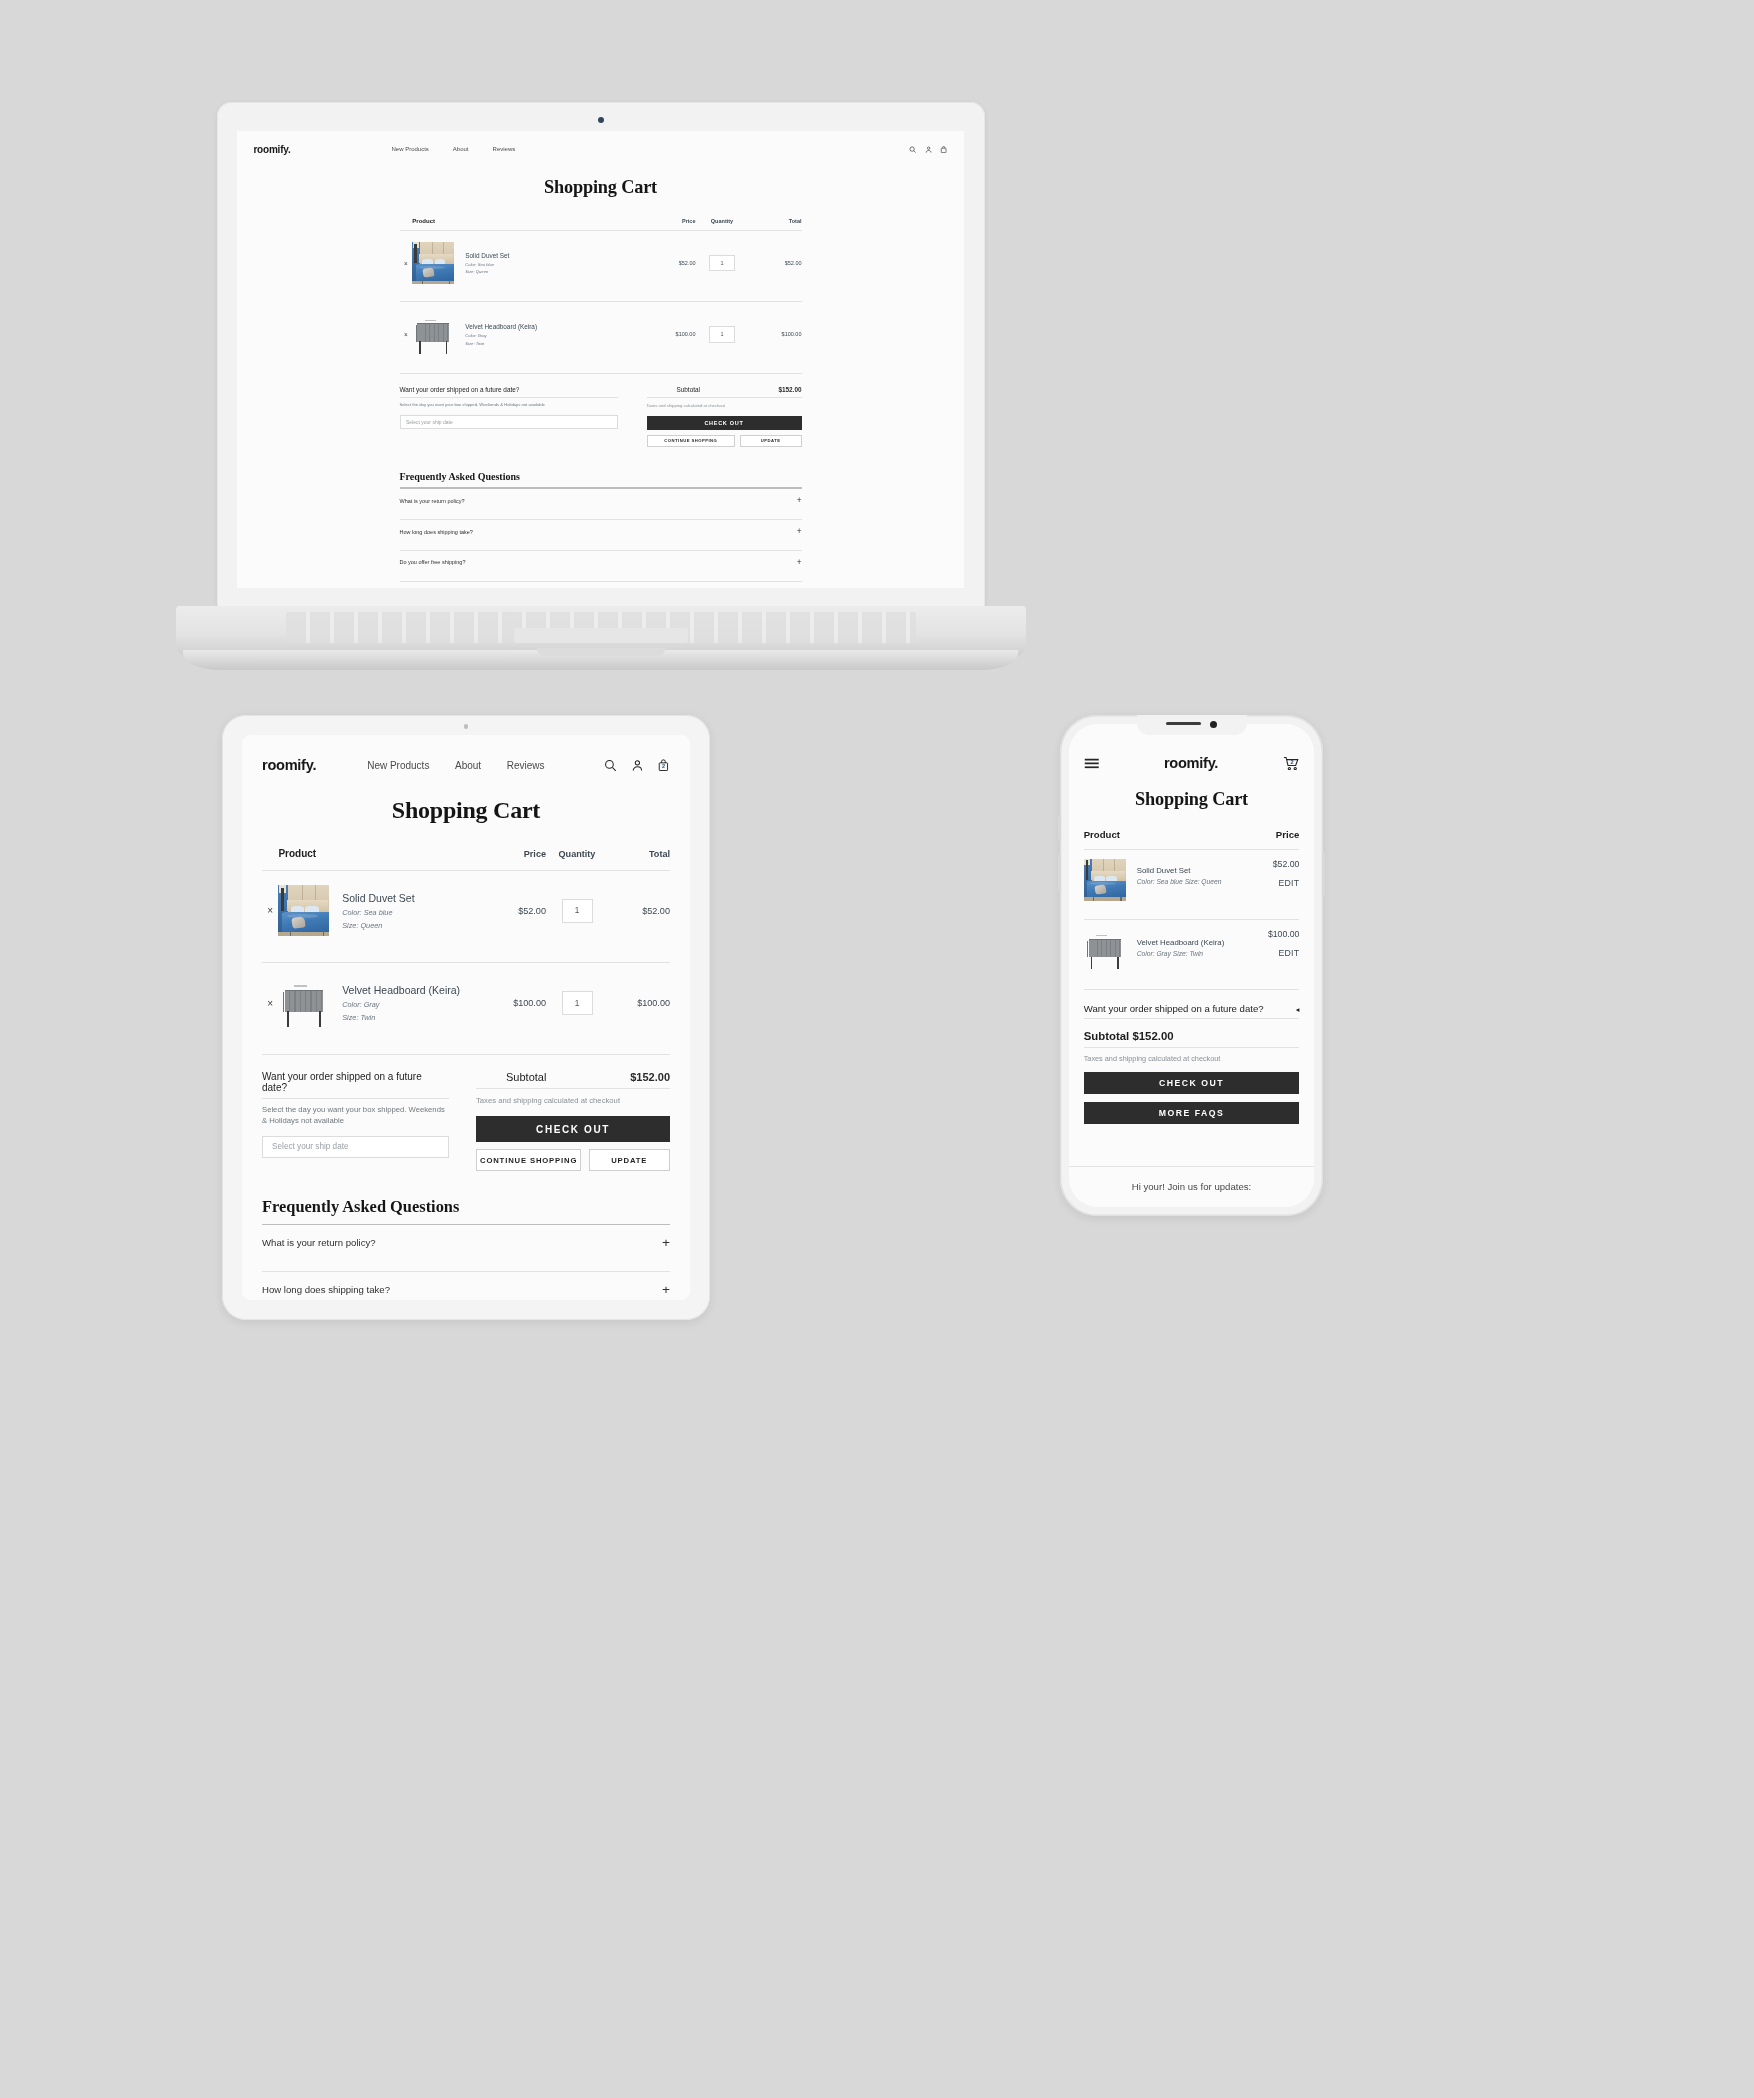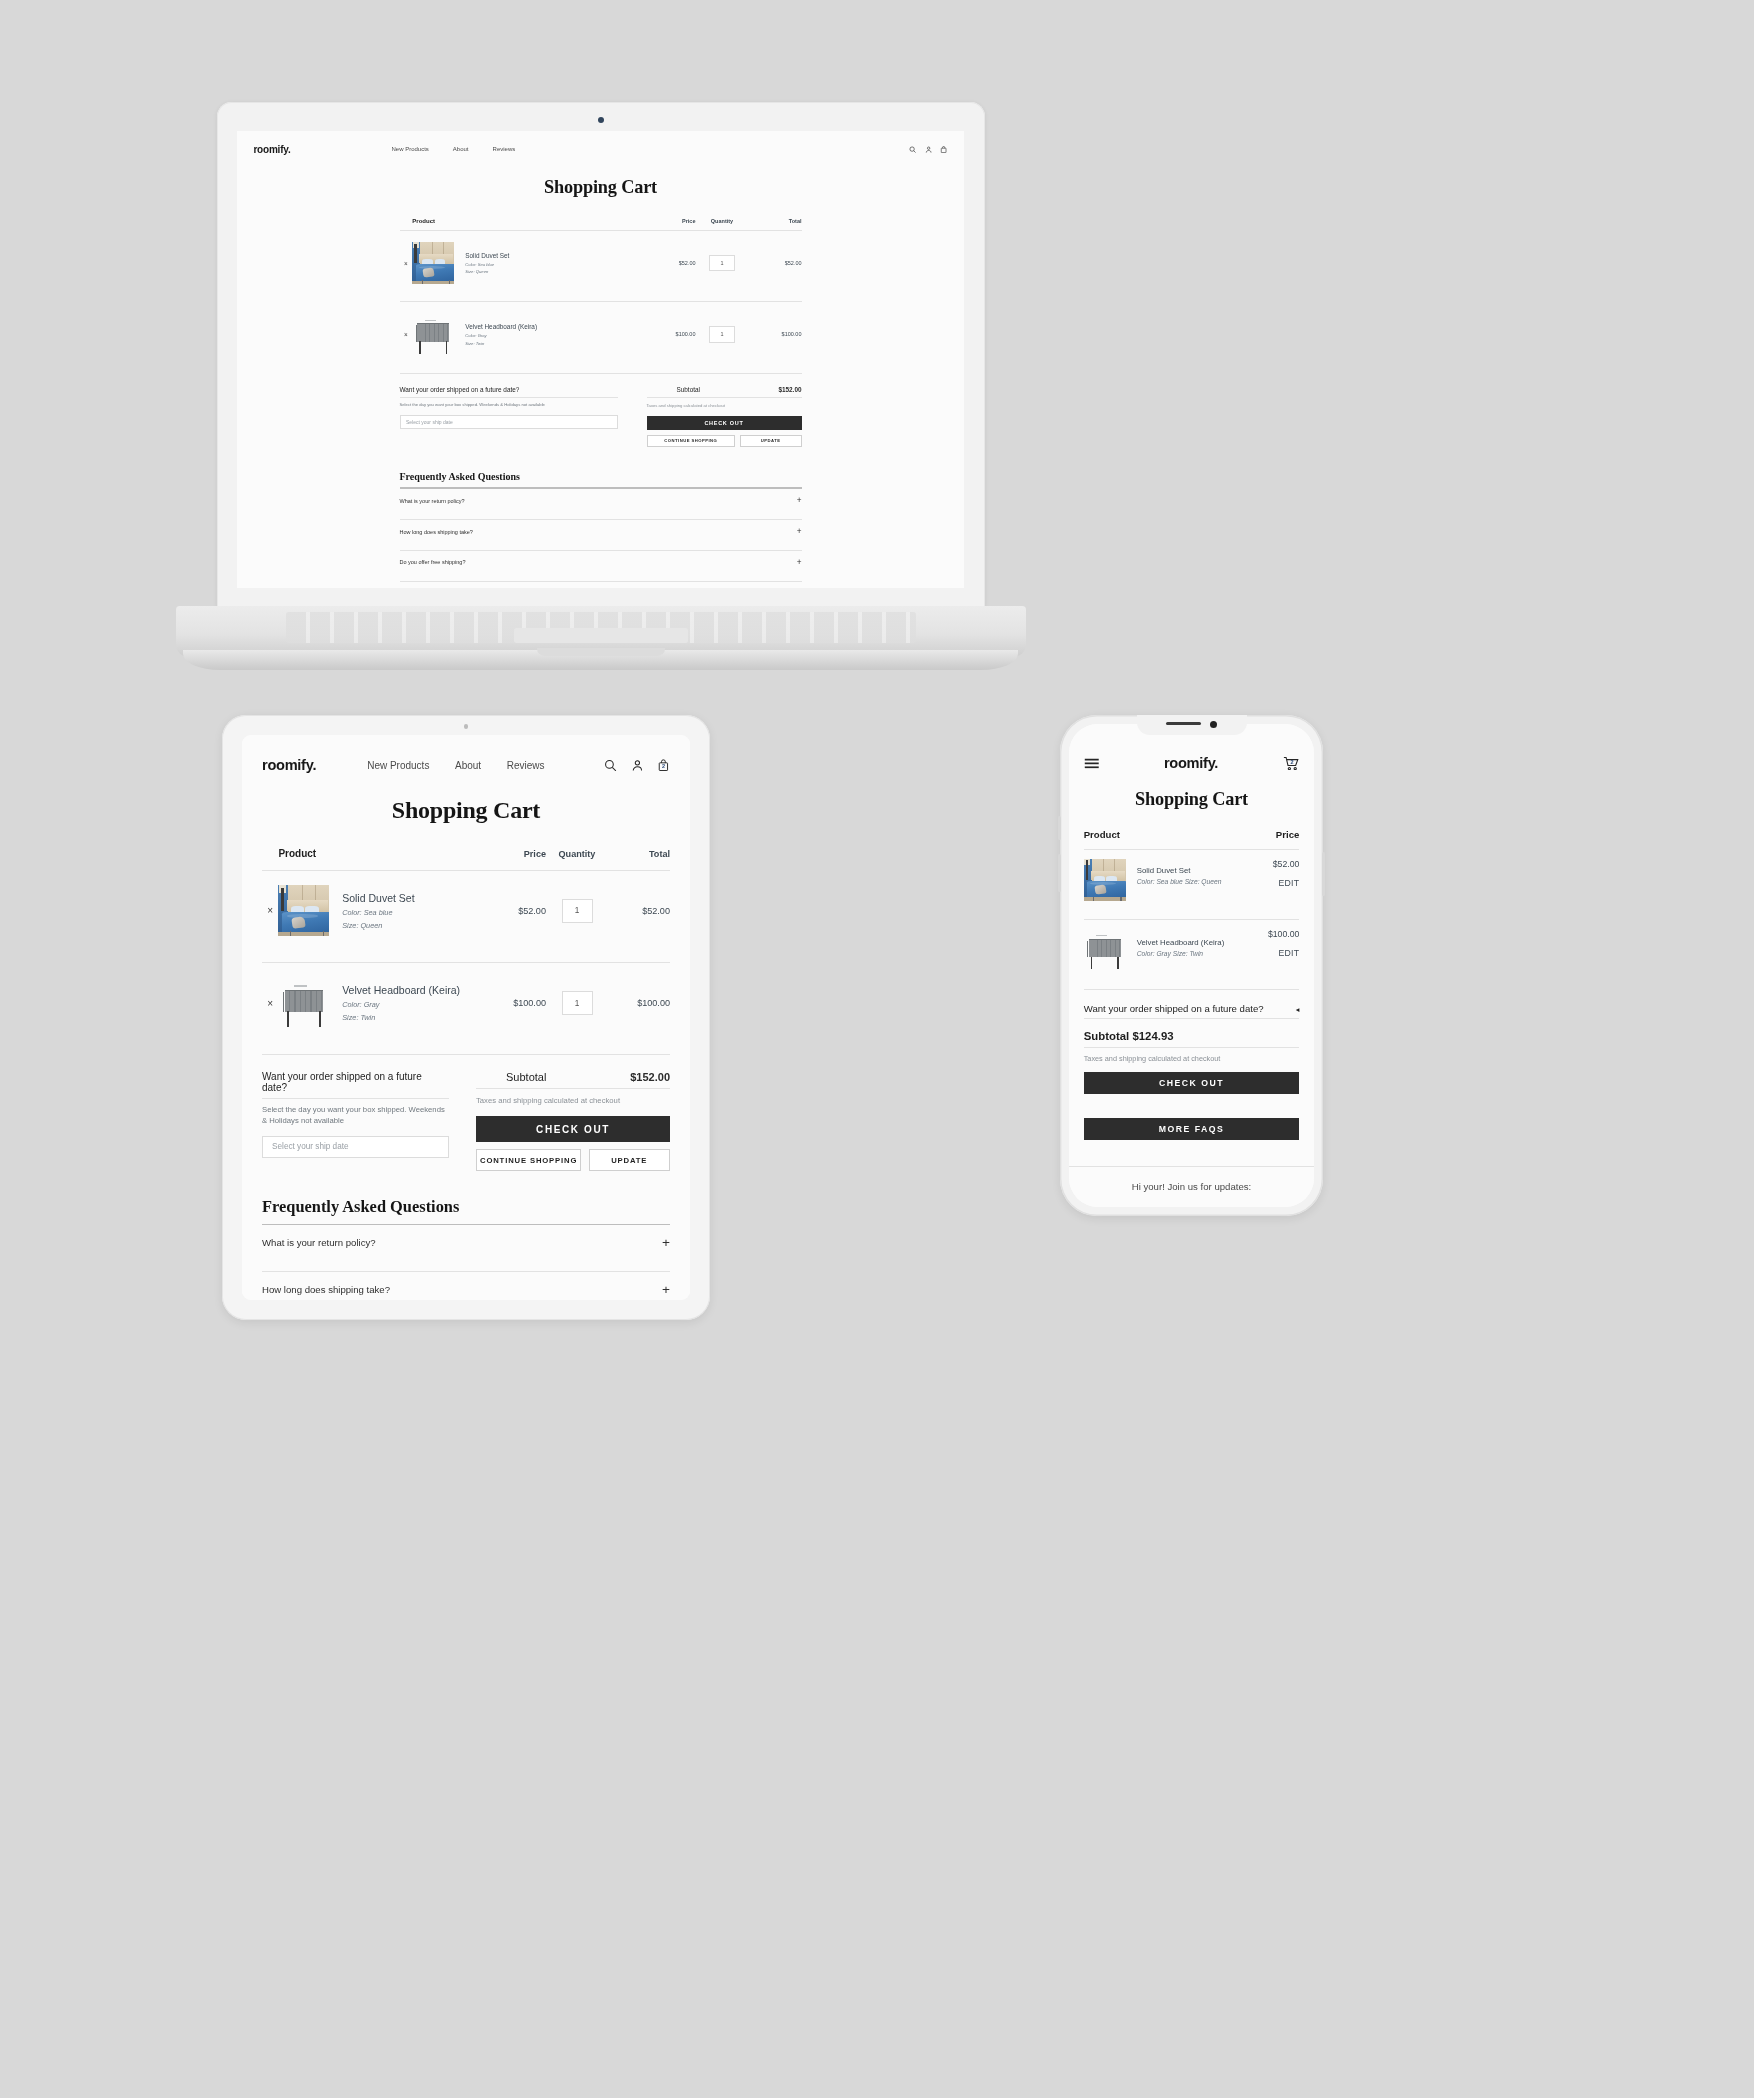--- a/index.html
+++ b/index.html
@@ -627,25 +627,25 @@
           <div style="margin-top:12.8px">
             <div class="flexrow" style="align-items:baseline">
               <span class="ship-title">Want your order shipped on a future date?</span>
               <span class="spacer"></span>
               <span class="ship-title" style="font-size:7.3px">◂</span>
             </div>
             <div class="rule" style="margin-top:4.6px"></div>
           </div>
 
           <div style="margin-top:11px">
-            <div class="sub-line">Subtotal $124.93</div>
+            <div class="sub-line">Subtotal $152.00</div>
             <div class="rule" style="margin-top:4.6px"></div>
             <div class="tax-note">Taxes and shipping calculated at checkout</div>
             <div class="btn-dark">CHECK OUT</div>
-            <div class="btn-dark" style="margin-top:24px">MORE FAQS</div>
+            <div class="btn-dark" style="margin-top:8px">MORE FAQS</div>
           </div>
         </div>
 
         <div class="spacer"></div>
         <div class="rule"></div>
         <div class="footer-note" style="padding:14.6px 9.1px">Hi your! Join us for updates:</div>
       </div>
     </div>
     <div class="ph-notch"></div>
     <div class="ph-speaker"></div>

